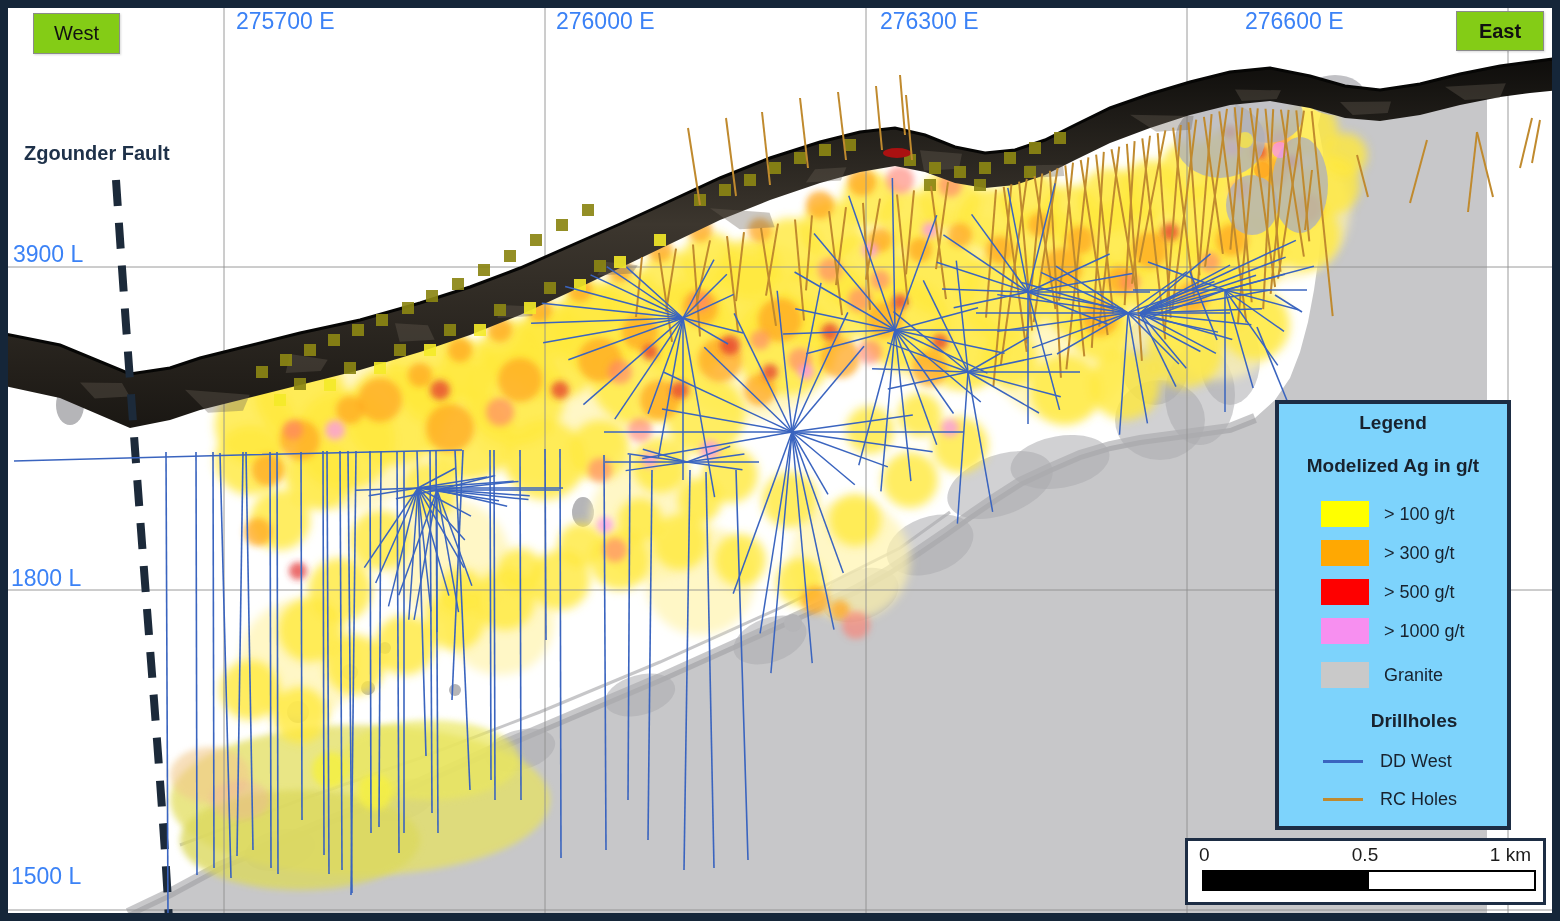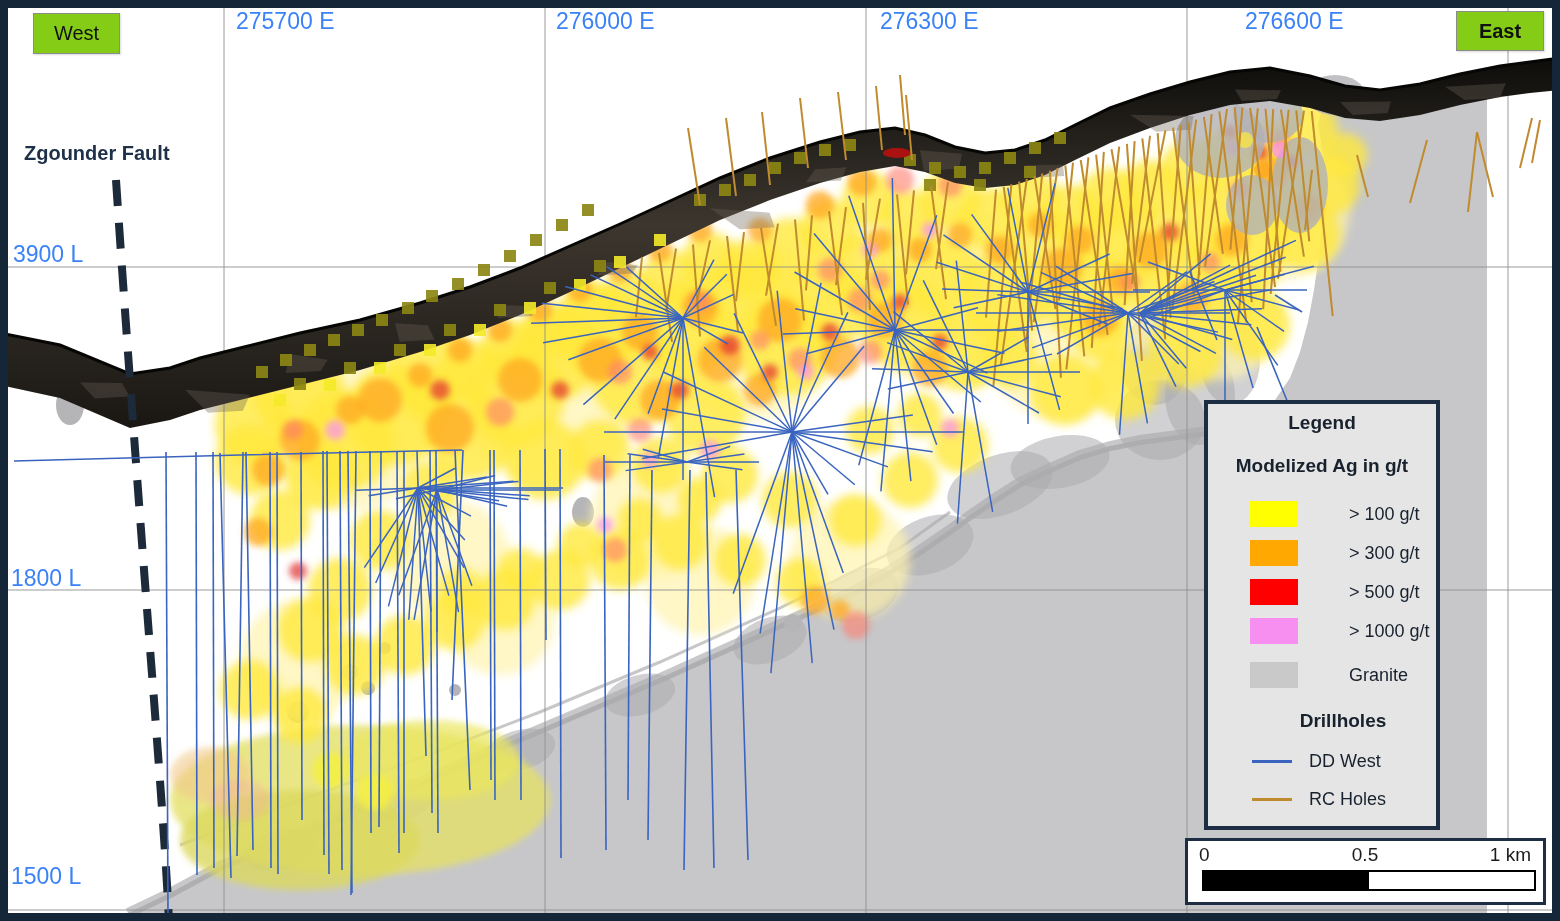--- a/index.html
+++ b/index.html
@@ -6,25 +6,25 @@
   .stage{position:relative;width:1560px;height:921px;background:#ffffff;overflow:hidden;
          font-family:"Liberation Sans",sans-serif;}
   .frame-border{position:absolute;inset:0;border:8px solid #152639;pointer-events:none;z-index:60;}
   svg#scene{position:absolute;left:0;top:0;z-index:1;}
   .lbl{position:absolute;color:#3b82f6;font-size:23px;z-index:40;white-space:nowrap;}
   .dir-box{position:absolute;z-index:45;background:#84cc16;border:1px solid #8b8b8b;
            box-shadow:1px 1px 2px rgba(0,0,0,.15);display:flex;align-items:center;justify-content:center;
            font-size:20px;color:#111;}
   .fault-lbl{position:absolute;left:24px;top:142px;font-size:20px;font-weight:bold;color:#1e3149;z-index:40;}
   
-  .legend{position:absolute;left:1204px;top:400px;width:236px;height:430px;background:#e5e5e5;
+  .legend{position:absolute;left:1275px;top:400px;width:236px;height:430px;background:#7dd3fc;
           border:4px solid #1d2d44;z-index:50;box-sizing:border-box;color:#18222e;font-size:18px;}
   .legend .ttl{text-align:center;font-weight:bold;font-size:19px;margin-top:8px;}
   .legend .sub{text-align:center;font-weight:bold;font-size:19px;margin-top:21px;}
-  .lg-row{display:flex;align-items:center;margin:13px 0 0 42px;height:26px;gap:36px;}
+  .lg-row{display:flex;align-items:center;margin:13px 0 0 42px;height:26px;}
   .lg-row.first{margin-top:24px;}
   .lg-row.granite{margin-top:18px;}
   .sw{width:48px;height:26px;flex:0 0 auto;}
   .lg-row .tx{margin-left:15px;}
   .legend .dh{text-align:center;font-weight:bold;font-size:19px;margin-top:22px;padding-left:42px;}
   .ln-row{display:flex;align-items:center;margin:20px 0 0 44px;height:18px;}
   .ln{width:40px;height:3px;flex:0 0 auto;}
   .ln-row .tx{margin-left:17px;}
   
   .scalebar{position:absolute;left:1185px;top:838px;width:361px;height:67px;background:#fff;

